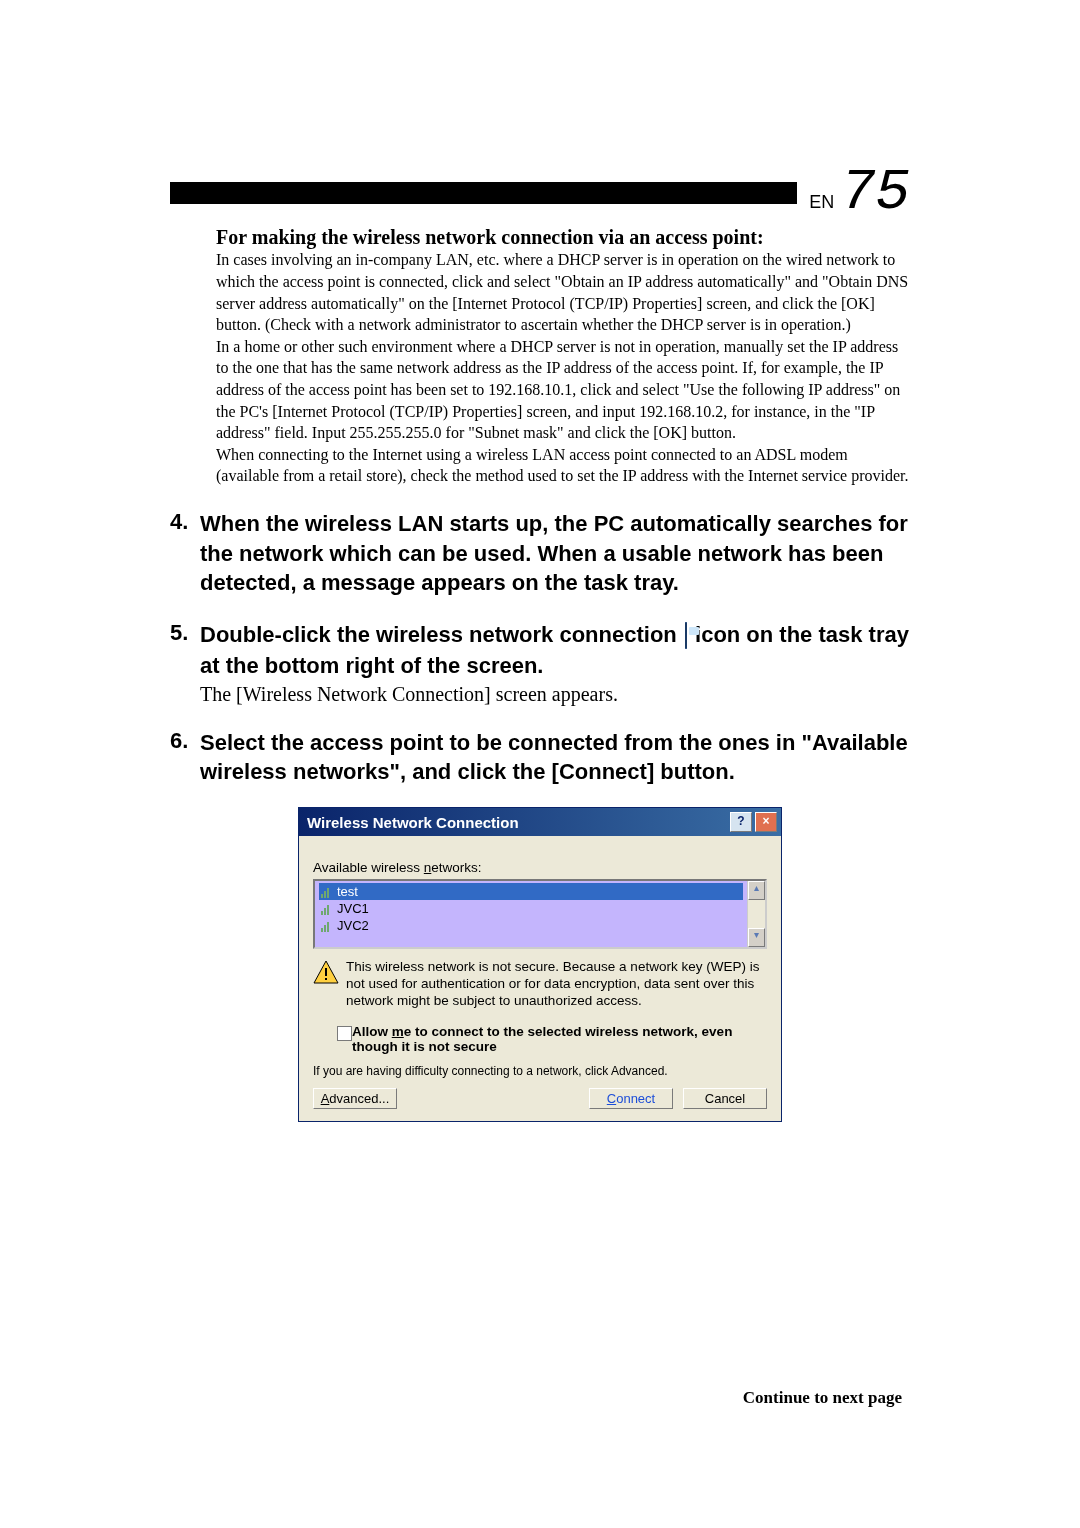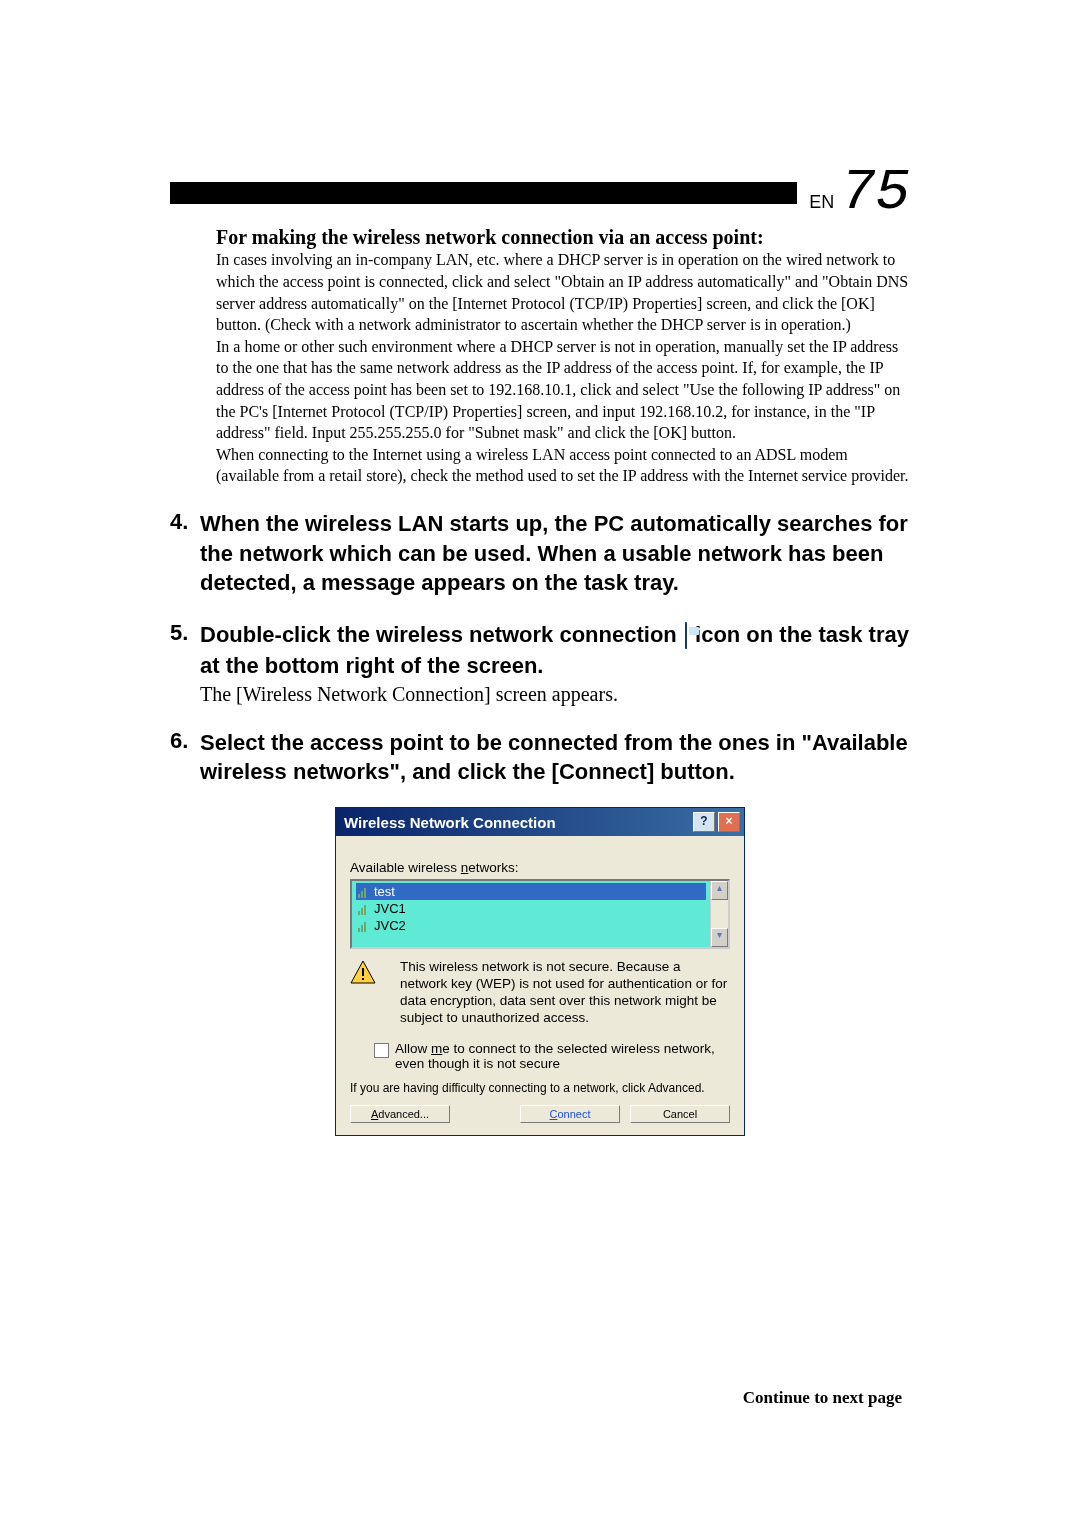--- a/index.html
+++ b/index.html
@@ -95,21 +95,21 @@
   .tray-icon::before {
     content: "";
     position: absolute;
     top: 4px; left: 3px;
     width: 10px; height: 8px;
     background: #cde6f9;
     border-radius: 1px;
   }
   .dialog-wrap {
     margin: 20px auto 12px auto;
-    width: 410px;
+    width: 484px;
   }
   .dialog {
     border: 1px solid #0a246a;
     font-family: Tahoma, Arial, sans-serif;
     font-size: 14px;
     background: #ece9d8;
   }
   .dlg-title {
     display: flex;
     align-items: center;
@@ -134,21 +134,21 @@
     color: #0a246a;
     font-weight: bold;
   }
   .dlg-close { background:#e07050; color:#fff; }
   .dlg-body { padding: 12px 14px; }
   .dlg-msg { font-size: 13.5px; line-height: 1.3; }
   .dlg-label { margin-top: 12px; font-size: 13.5px; }
   .listbox {
     margin-top: 4px;
     border: 2px inset #ccc;
-    background: #5eead4;
+    background: #c4b5fd;
     height: 66px;
     display: flex;
   }
   .list-items { flex: 1; padding: 2px 4px; }
   .list-item {
     padding: 1px 2px;
     font-size: 13px;
     display: flex;
     align-items: center;
     gap: 6px;
@@ -172,52 +172,52 @@
     border: 1px solid #fff;
     border-right-color:#7a7a7a;
     border-bottom-color:#7a7a7a;
     font-size: 10px;
     text-align:center;
     color:#5a7ab5;
   }
   .sb-track { flex:1; background:#ece9d8; }
   .warn-row {
     display: flex;
-    gap: 24px;
+    gap: 7px;
     margin-top: 10px;
   }
   .warn-icon {
     width: 26px; height: 26px;
     flex-shrink:0;
   }
   .warn-text { font-size: 13.5px; line-height: 1.25; }
   .chk-row {
     margin: 14px 0 10px 24px;
     font-size: 13.5px;
     display: flex;
     align-items: flex-start;
-    gap: 6px;
+    font-weight: bold;
   }
   .chk {
     width:13px; height:13px;
     border: 1px solid #7a7a7a;
     background:#fff;
     margin-top:2px;
     flex-shrink:0;
   }
   .adv-text { font-size: 12px; margin-bottom: 10px; }
   .btn-row {
     display: flex;
     justify-content: space-between;
     align-items:center;
   }
   .win-btn {
     min-width: 78px;
-    padding: 2px 10px;
-    font-size: 11px;
+    padding: 2px 2px;
+    font-size: 13px;
     background:#ece9d8;
     border: 1px solid #7a7a7a;
     border-top-color:#fff;
     border-left-color:#fff;
     text-align:center;
     font-family: Tahoma, Arial, sans-serif;
   }
   .win-btn.disabled { color:#1d4ed8; }
   .btn-right { display:flex; gap:10px; }
   .underline-letter { text-decoration: underline; }

